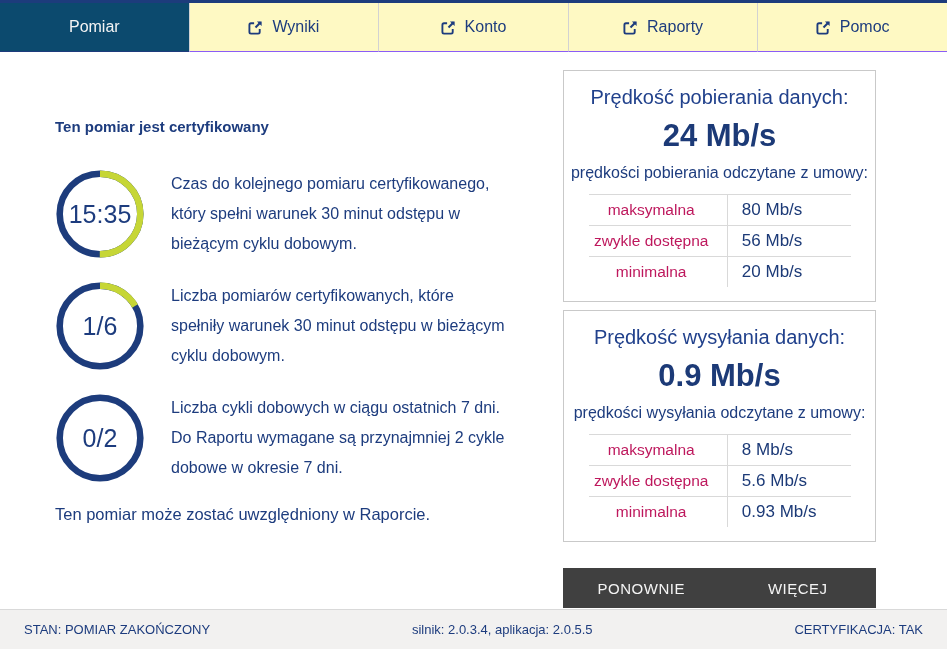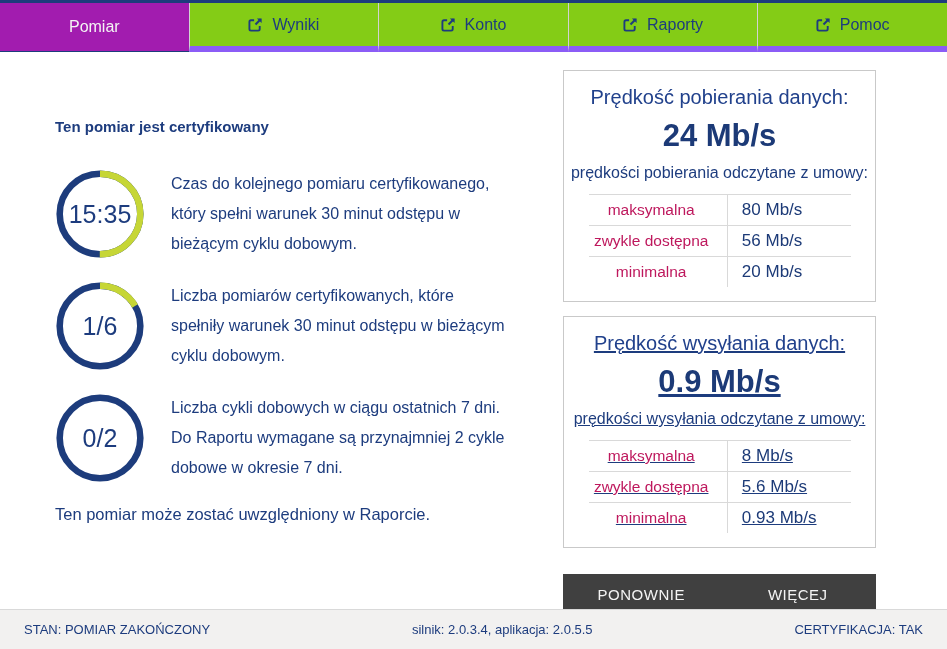--- a/index.html
+++ b/index.html
@@ -19,28 +19,28 @@
     display:flex;
     border-top:3px solid #1d3c7c;
     background:#f2f1f0;
   }
   .tab {
     flex:1 1 0;
     display:flex; align-items:center; justify-content:center;
     gap:9px;
     font-size:16px;
     color:#1d3c7e;
-    background:#84cc16;
-    border-bottom:6px solid #8b5cf6;
+    background:#fef9c3;
+    border-bottom:1px solid #8b5cf6;
     border-left:1px solid #d2d2d2;
     cursor:pointer;
   }
   .tab:first-child { border-left:none; }
   .tab.active {
-    background:#a21caf;
+    background:#0c4a6e;
     color:#f4f4f4;
     border-bottom:1px solid #1d3c7c;
   }
   .tab .icon { display:flex; align-items:center; }
 
   
   .left-col { position:absolute; left:55px; top:118px; width:465px; }
   .page-title { font-size:15px; color:#1d3c7e; }
   .rings { margin-top:34px; }
   .ring-row { display:flex; align-items:center; margin-bottom:22px; }
@@ -59,21 +59,21 @@
   .left-footer { margin-top:18px; font-size:16.5px; color:#1d3c7e; }
 
   
   .right-col { position:absolute; left:563px; top:70px; width:313px; }
   .panel {
     border:1px solid #c9c9c9;
     background:#ffffff;
     text-align:center;
     padding:15px 0 14px 0;
   }
-  .panel + .panel { margin-top:14px;text-decoration:underline; }
+  .panel + .panel { margin-top:8px; }
   .panel-title { font-size:20px; color:#21418c; }
   .panel-value { font-size:31px; font-weight:bold; color:#1c3a77; margin-top:9px; }
   .panel-subtitle { font-size:16px; color:#1d3c7e; margin-top:10px; }
   .speed-table {
     width:262px;
     margin:12px auto 0 auto;
     border-collapse:collapse;
   }
   .speed-table tr { border-top:1px solid #d9d9d9; }
   .speed-table td { padding:5px 0; }

